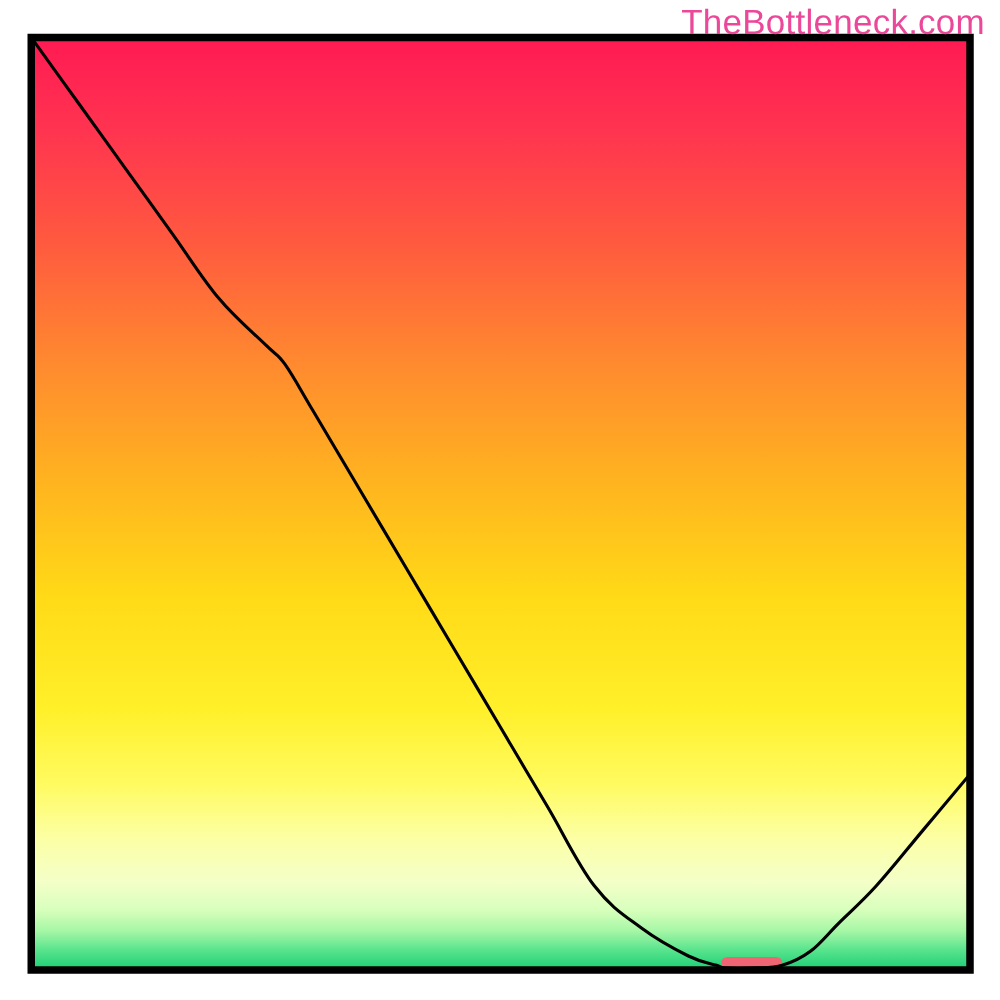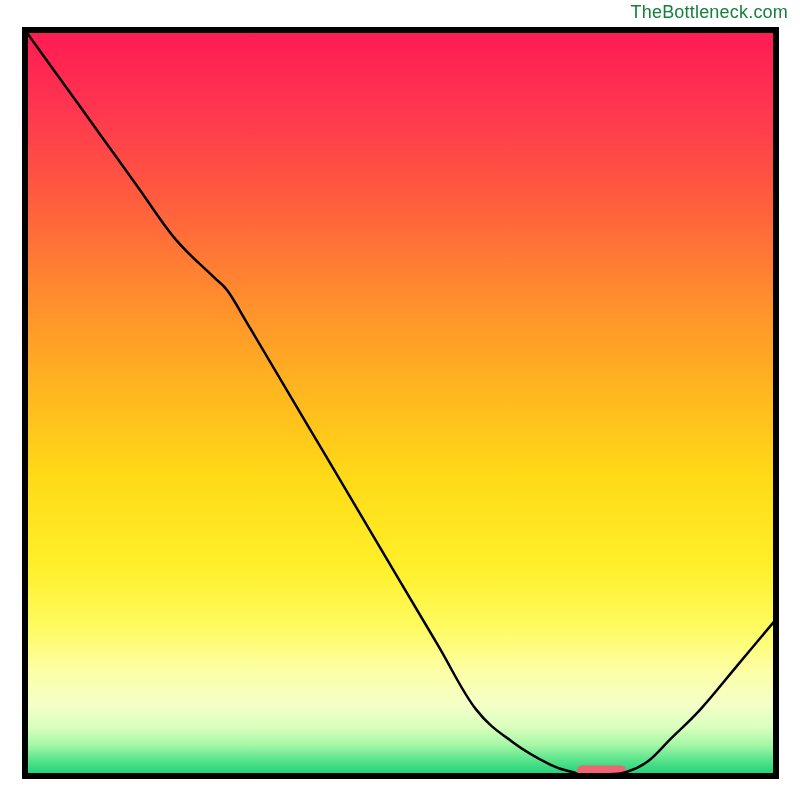--- a/index.html
+++ b/index.html
@@ -13,22 +13,22 @@
   }
   .stage {
     position: relative;
     width: 800px;
     height: 800px;
   }
   .watermark {
     position: absolute;
     top: 2px;
     right: 12px;
-    font-size: 18px;
-    color: #15803d;
+    font-size: 28px;
+    color: #ec4899;
     font-weight: 500;
     letter-spacing: 0.2px;
     user-select: none;
   }
   svg {
     display: block;
   }
 </style>
 </head>
 <body>

